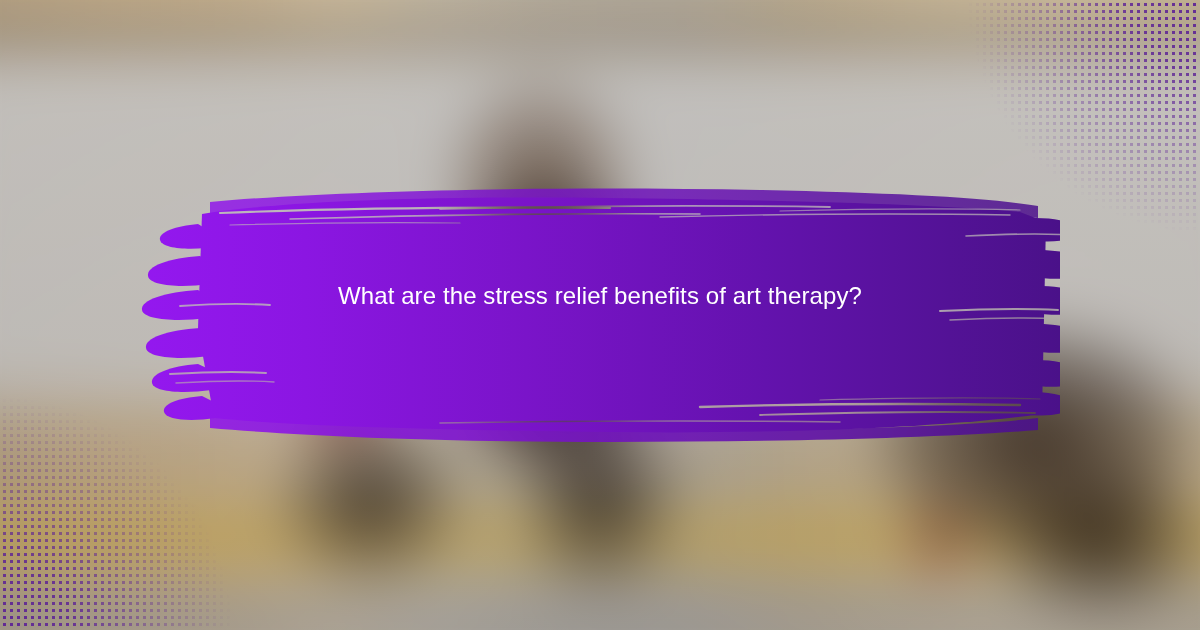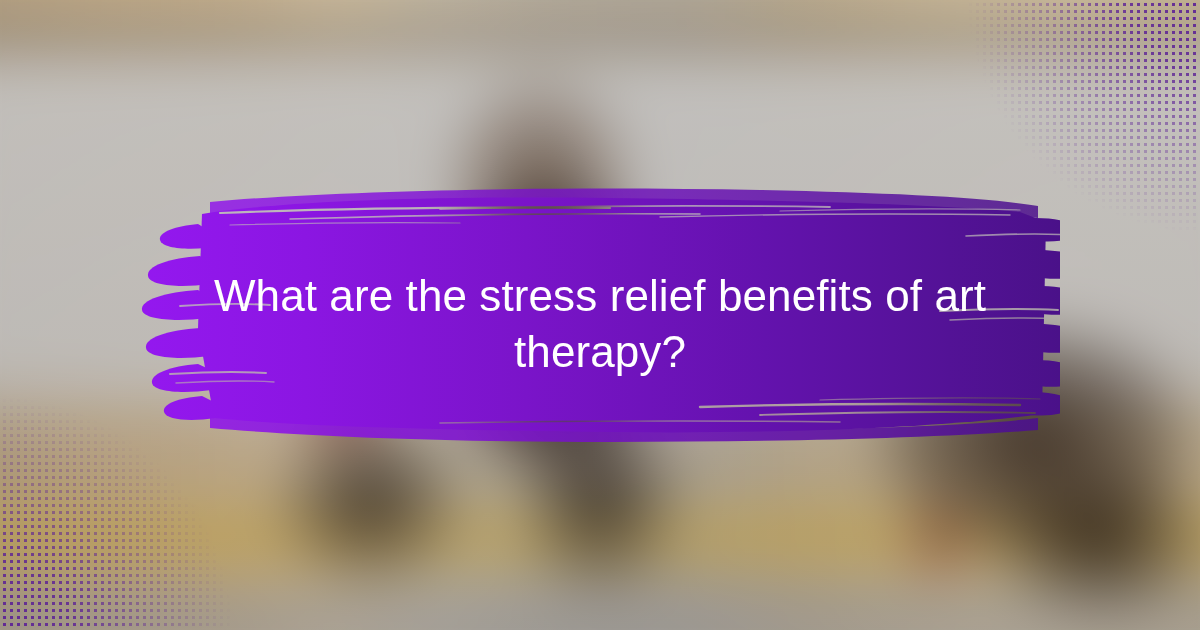--- a/index.html
+++ b/index.html
@@ -124,21 +124,21 @@
 
   
   .headline {
     position: absolute;
     left: 210px;
     top: 268px;
     width: 780px;
     text-align: center;
     color: #ffffff;
     font-family: "Liberation Sans", sans-serif;
-    font-size: 44px;
+    font-size: 24px;
     font-weight: 400;
     line-height: 56px;
     letter-spacing: 0.1px;
     white-space: pre-wrap;
   }
 </style>
 </head>
 <body>
 
 <div class="canvas">

